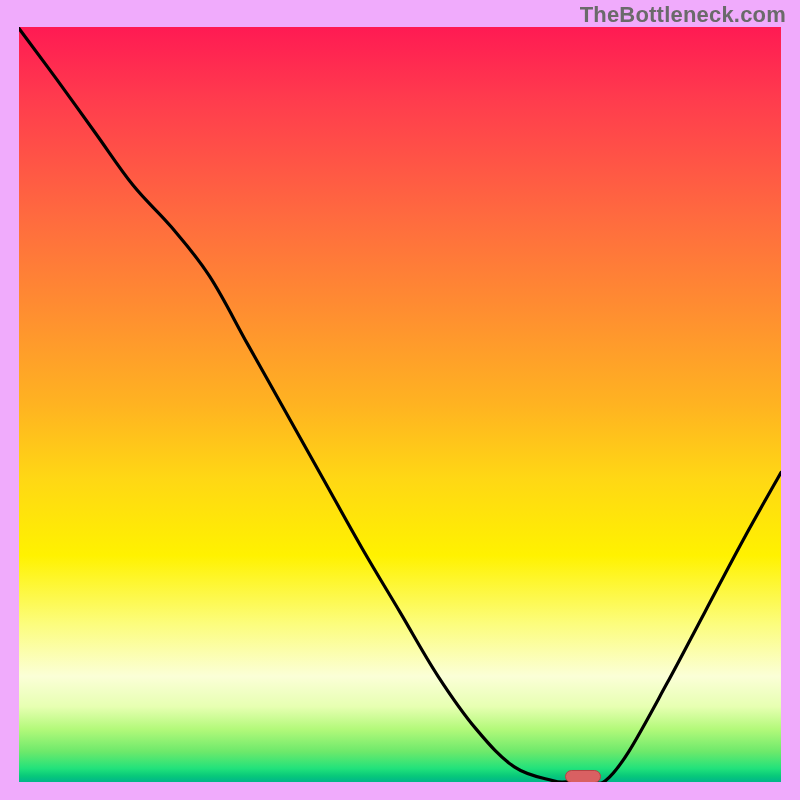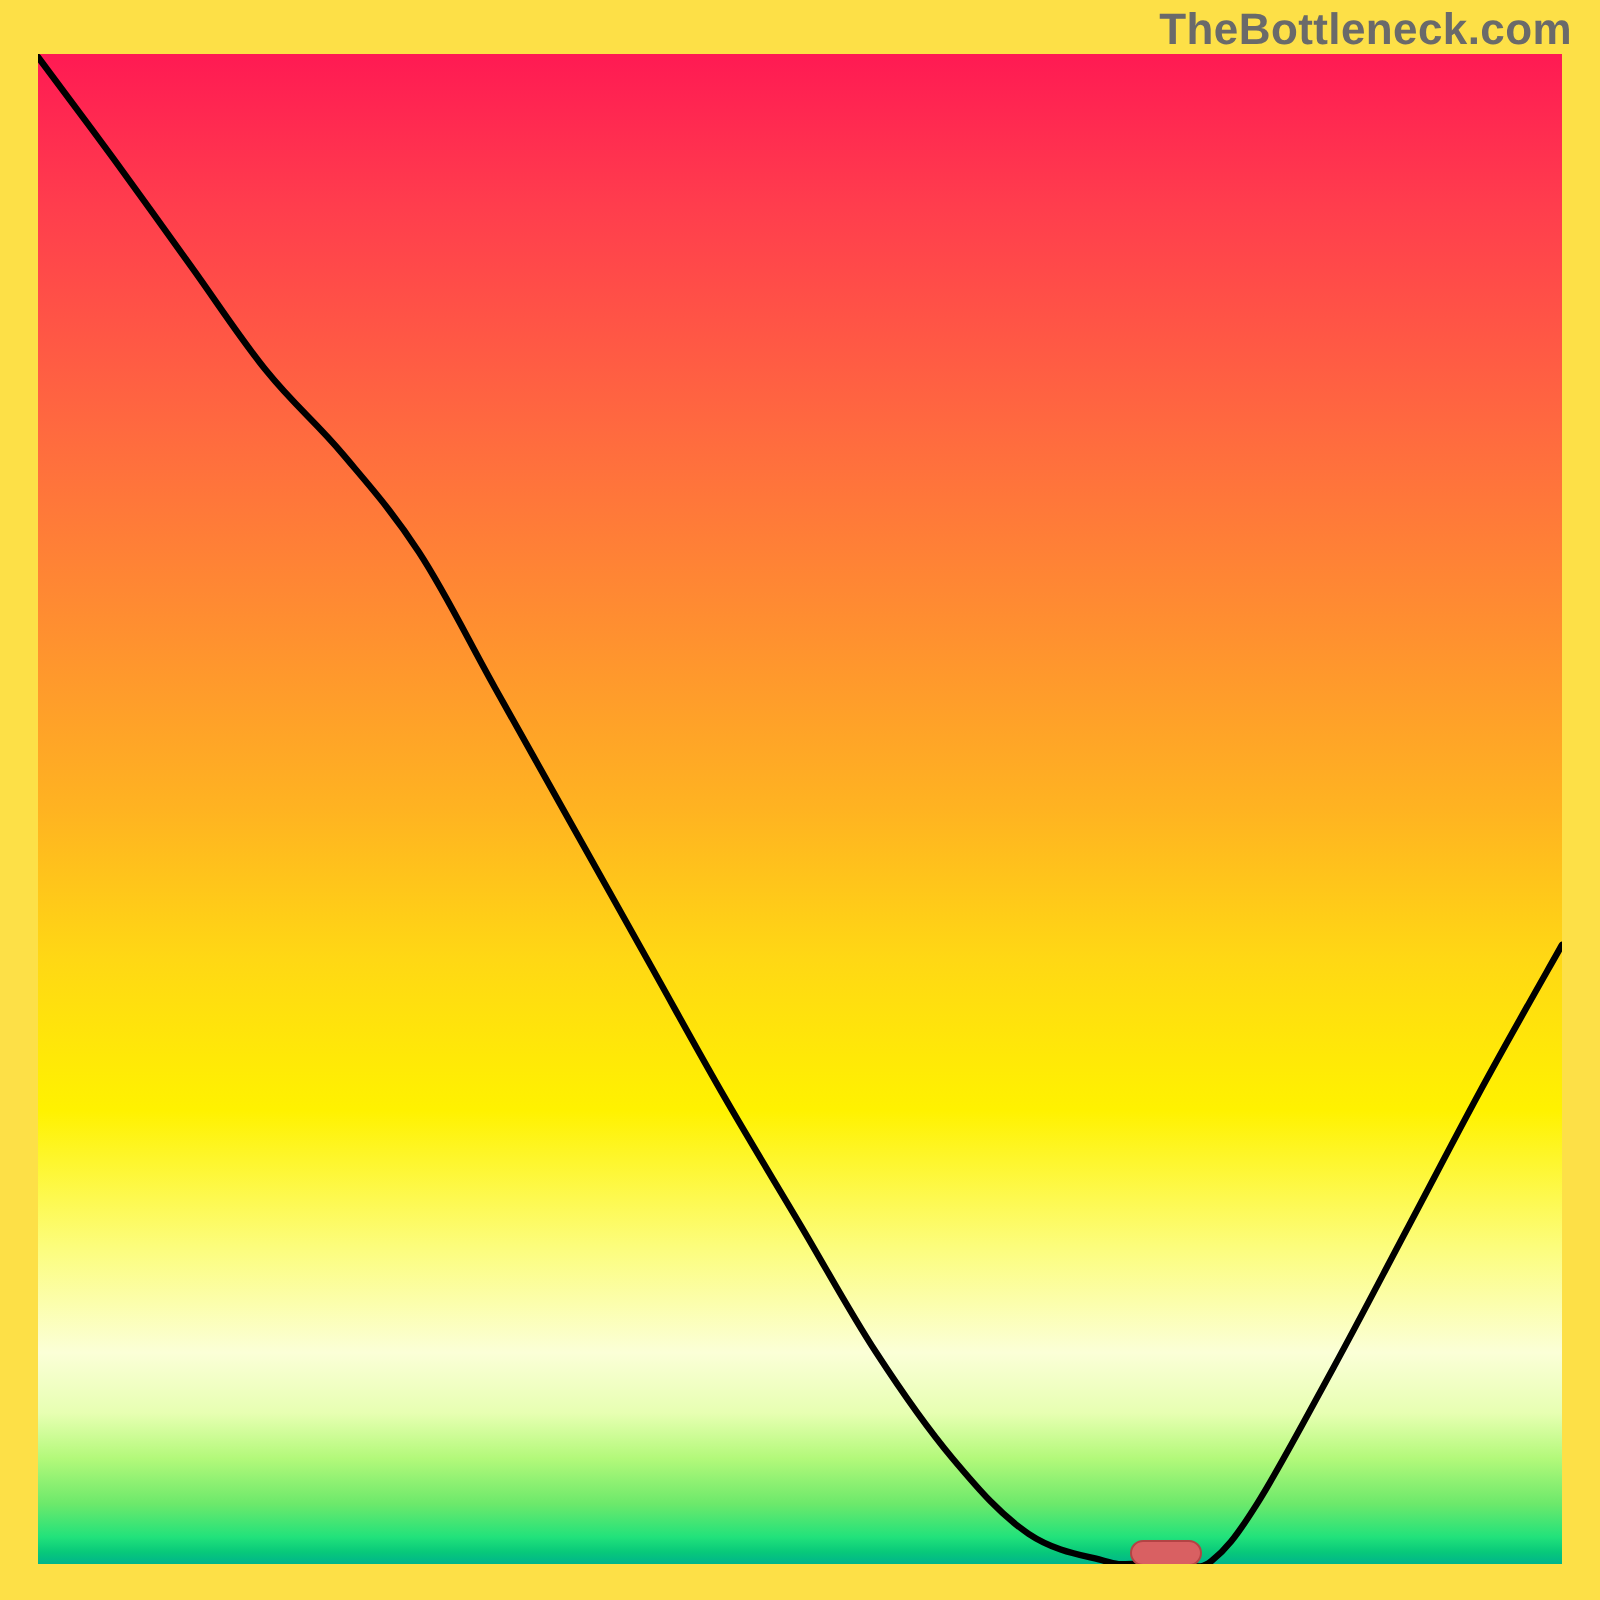--- a/index.html
+++ b/index.html
@@ -7,21 +7,21 @@
     padding: 0;
     width: 800px;
     height: 800px;
     background: #000;
     font-family: Arial, Helvetica, sans-serif;
   }
   .canvas-wrap {
     position: relative;
     width: 800px;
     height: 800px;
-    background: #fde047;
+    background: #f0abfc;
   }
   .plot-area {
     position: absolute;
     left: 19px;
     top: 27px;
     width: 762px;
     height: 755px;
     overflow: hidden;
   }
   .gradient-bg {

